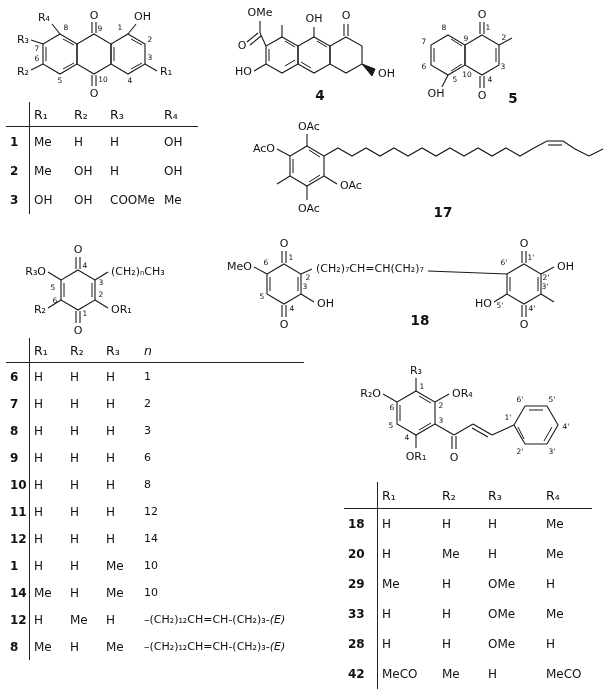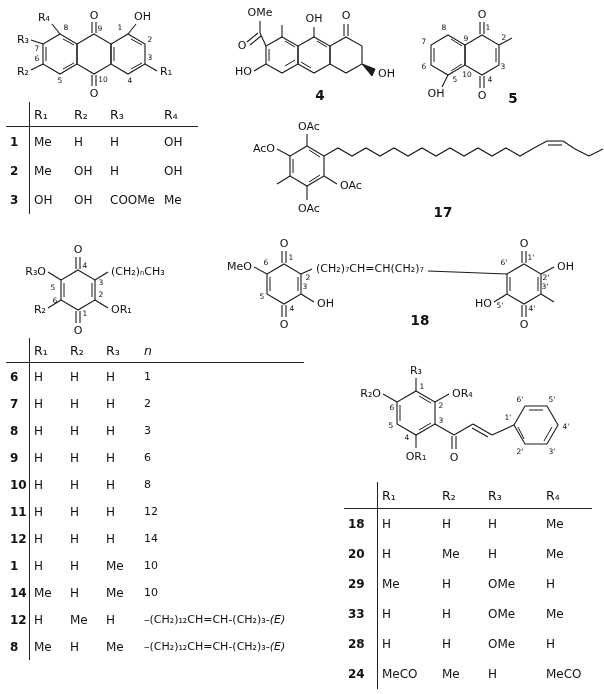--- a/index.html
+++ b/index.html
@@ -471,21 +471,21 @@
 
         <div class="trow grid-c row-c">
           <div class="cell idcell">28</div>
           <div class="cell">H</div>
           <div class="cell">H</div>
           <div class="cell">OMe</div>
           <div class="cell">H</div>
         </div>
 
         <div class="trow grid-c row-c">
-          <div class="cell idcell">24</div>
+          <div class="cell idcell">42</div>
           <div class="cell">MeCO</div>
           <div class="cell">Me</div>
           <div class="cell">H</div>
           <div class="cell">MeCO</div>
         </div>
       </div>
   </div>
 
 </div>
 

